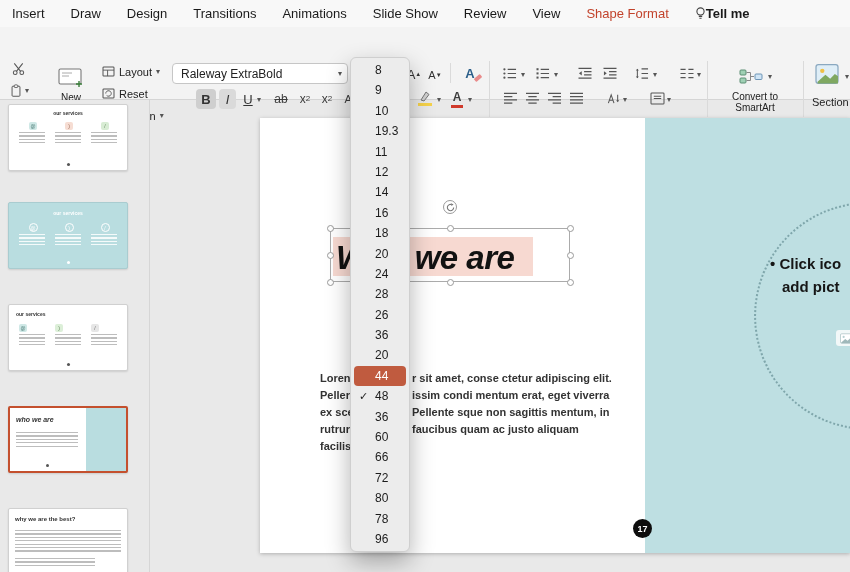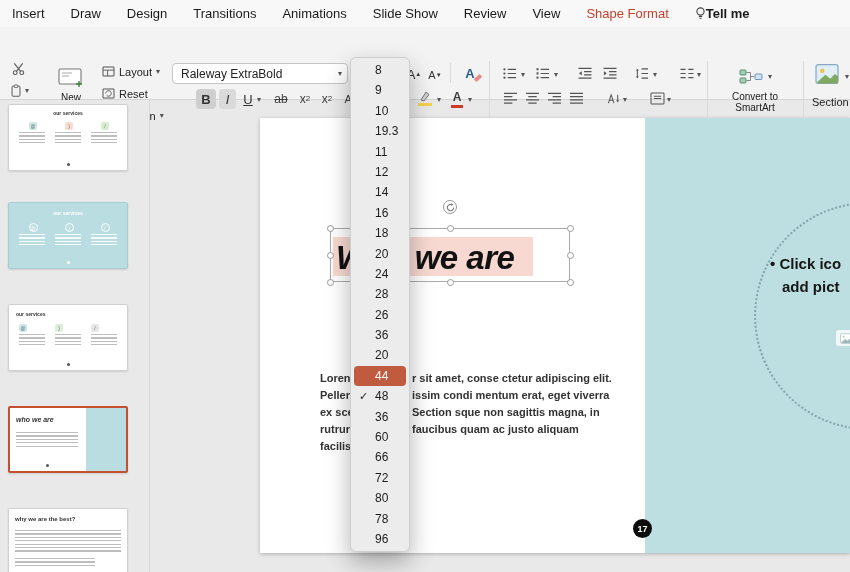--- a/index.html
+++ b/index.html
@@ -496,21 +496,21 @@
     </svg>
 </div>
 
 <div class="bl" style="left:320px;top:372px;">Loren</div>
 <div class="bl" style="left:320px;top:389px;">Peller</div>
 <div class="bl" style="left:320px;top:406px;">ex sce</div>
 <div class="bl" style="left:320px;top:423px;">rutrur</div>
 <div class="bl" style="left:320px;top:440px;">facilis</div>
 <div class="bl" style="left:412px;top:372px;">r sit amet, conse ctetur adipiscing elit.</div>
 <div class="bl" style="left:412px;top:389px;">issim condi mentum erat, eget viverra</div>
-<div class="bl" style="left:412px;top:406px;">Section sque non sagittis magna, in</div>
+<div class="bl" style="left:412px;top:406px;">Pellente sque non sagittis mentum, in</div>
 <div class="bl" style="left:412px;top:423px;">faucibus quam ac justo aliquam</div>
 
 <div class="dd">
   <div class="dd-item">8</div>
   <div class="dd-item">9</div>
   <div class="dd-item">10</div>
   <div class="dd-item">19.3</div>
   <div class="dd-item">11</div>
   <div class="dd-item">12</div>
   <div class="dd-item">14</div>

